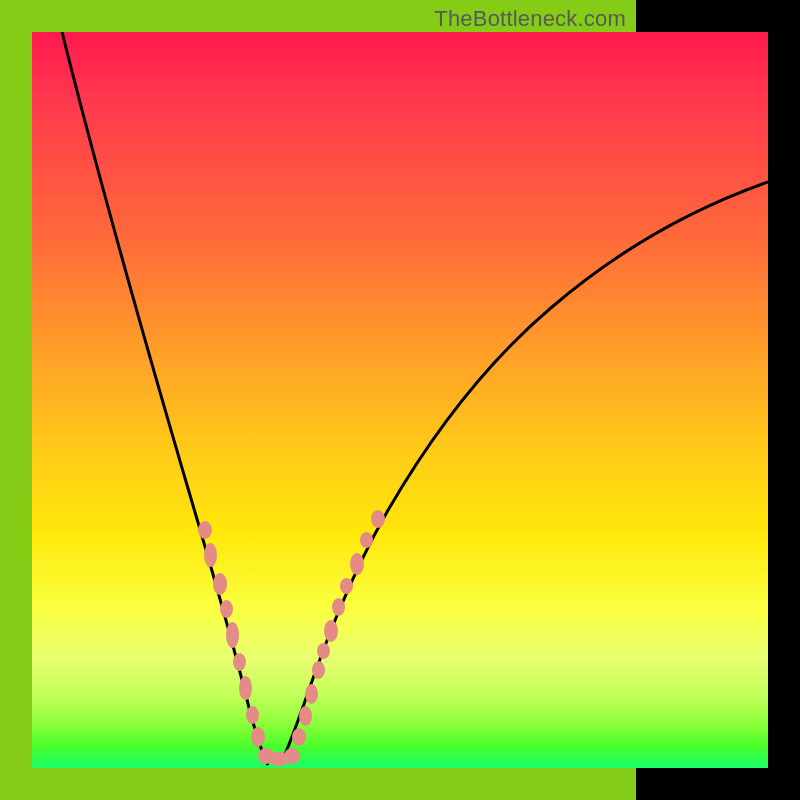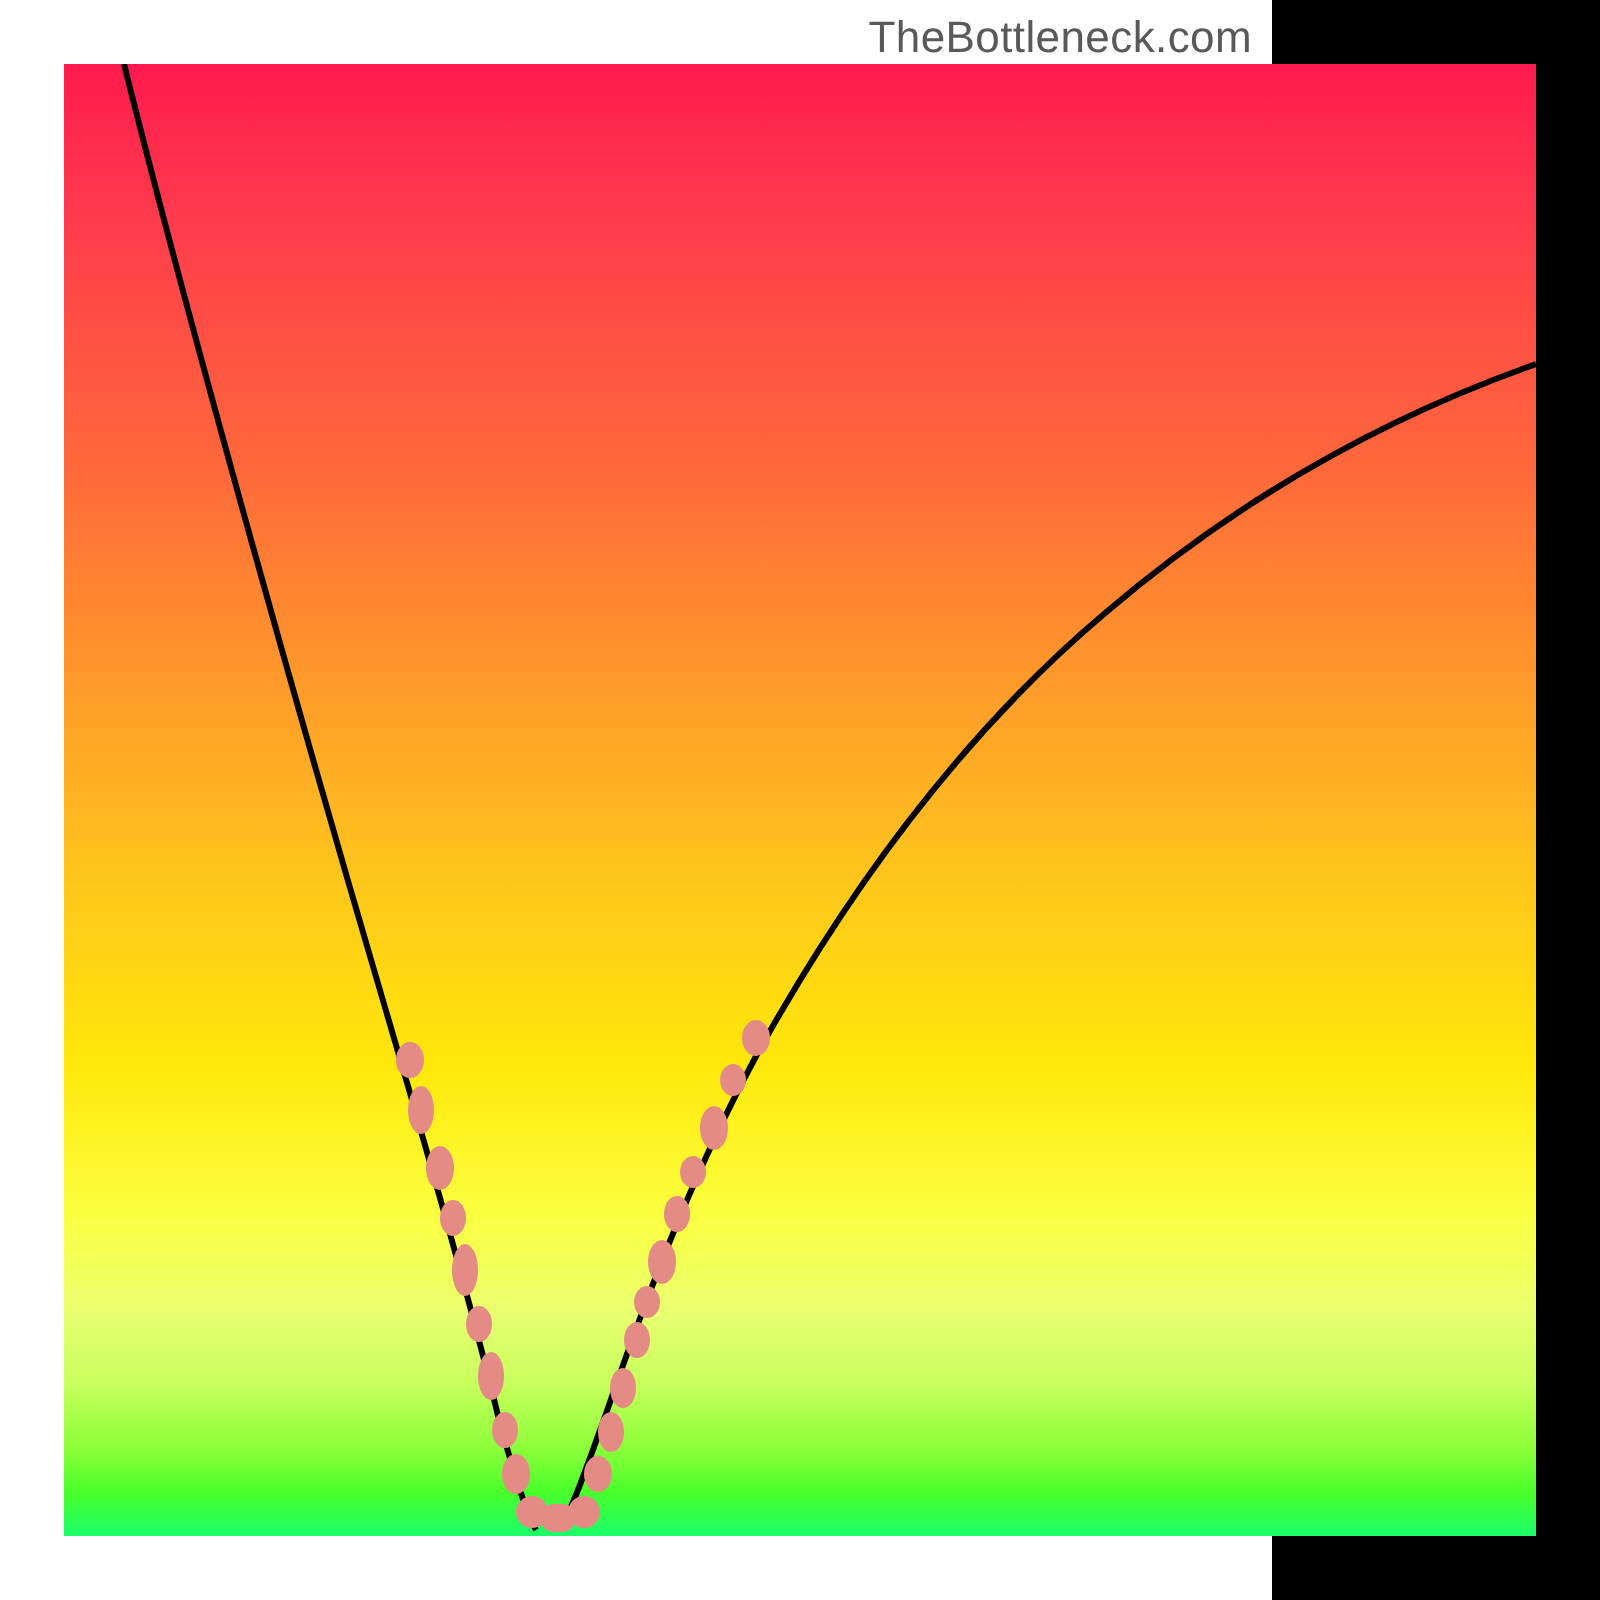--- a/index.html
+++ b/index.html
@@ -8,21 +8,21 @@
     width: 800px;
     height: 800px;
     background: #000;
     font-family: Arial, Helvetica, sans-serif;
     overflow: hidden;
   }
   .stage {
     position: relative;
     width: 636px;
     height: 800px;
-    background: #ffffff;
+    background: #84cc16;
   }
   .plot-area {
     position: absolute;
     left: 32px;
     top: 32px;
     width: 736px;
     height: 736px;
     
     background: linear-gradient(
       to bottom,

